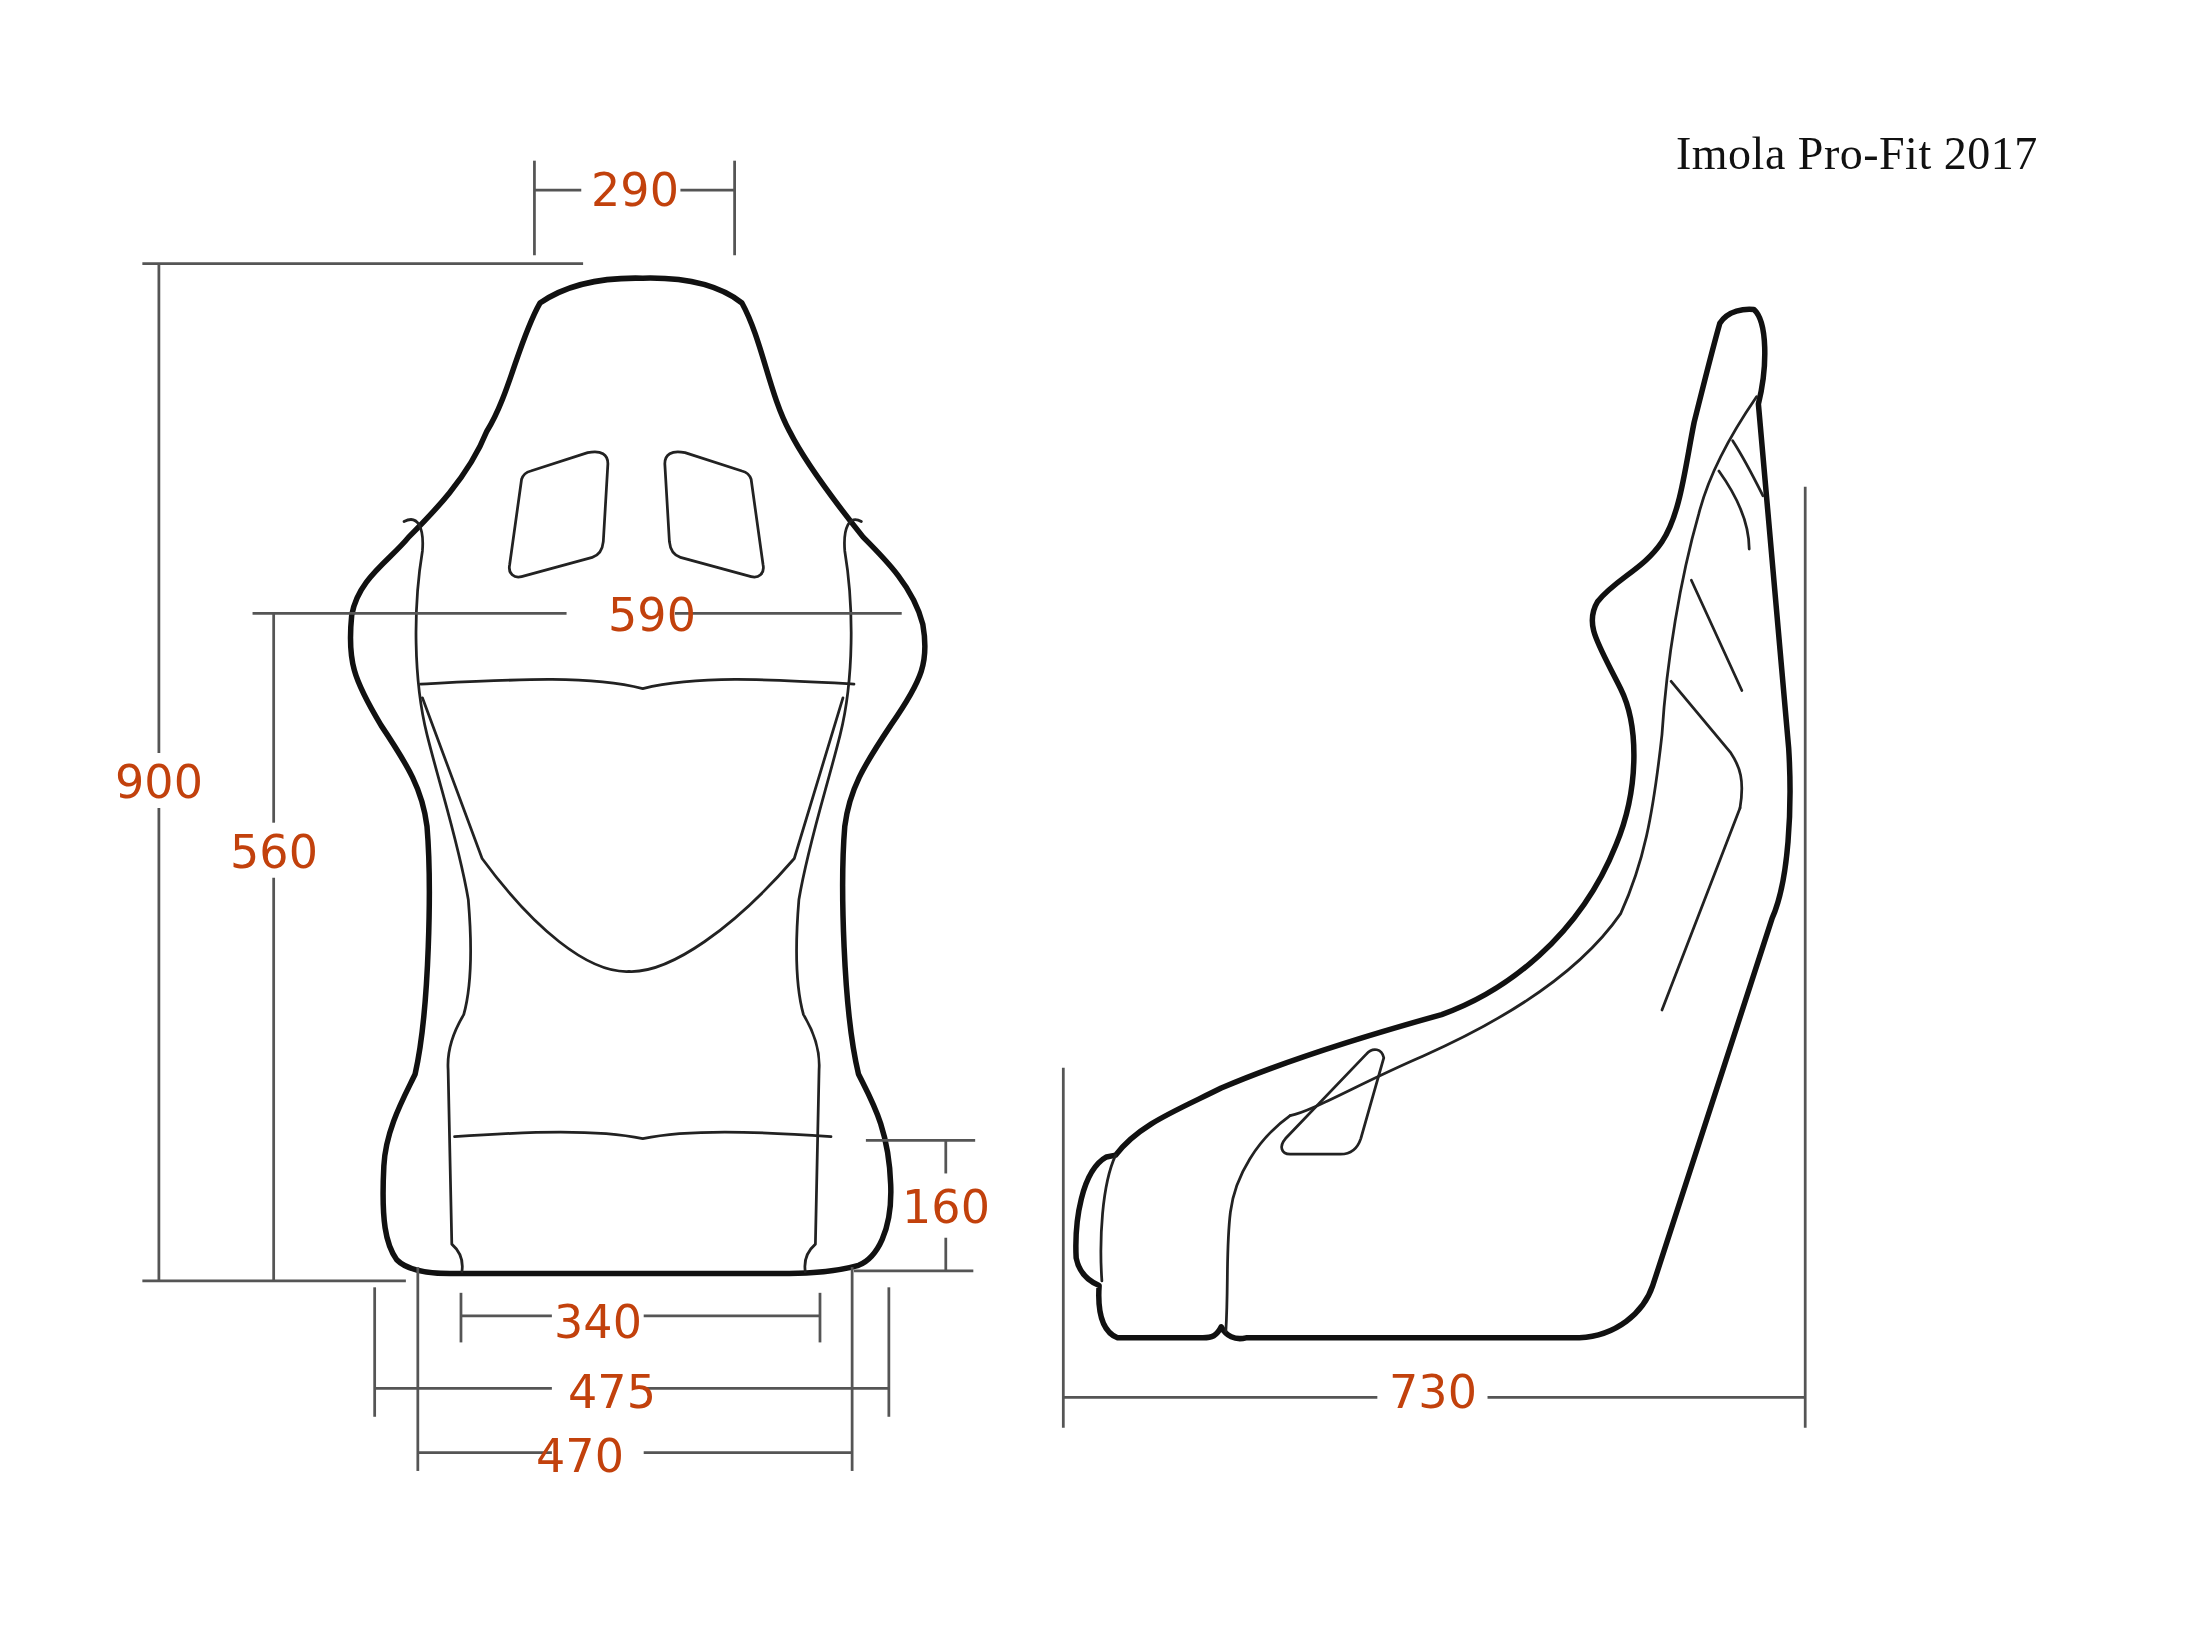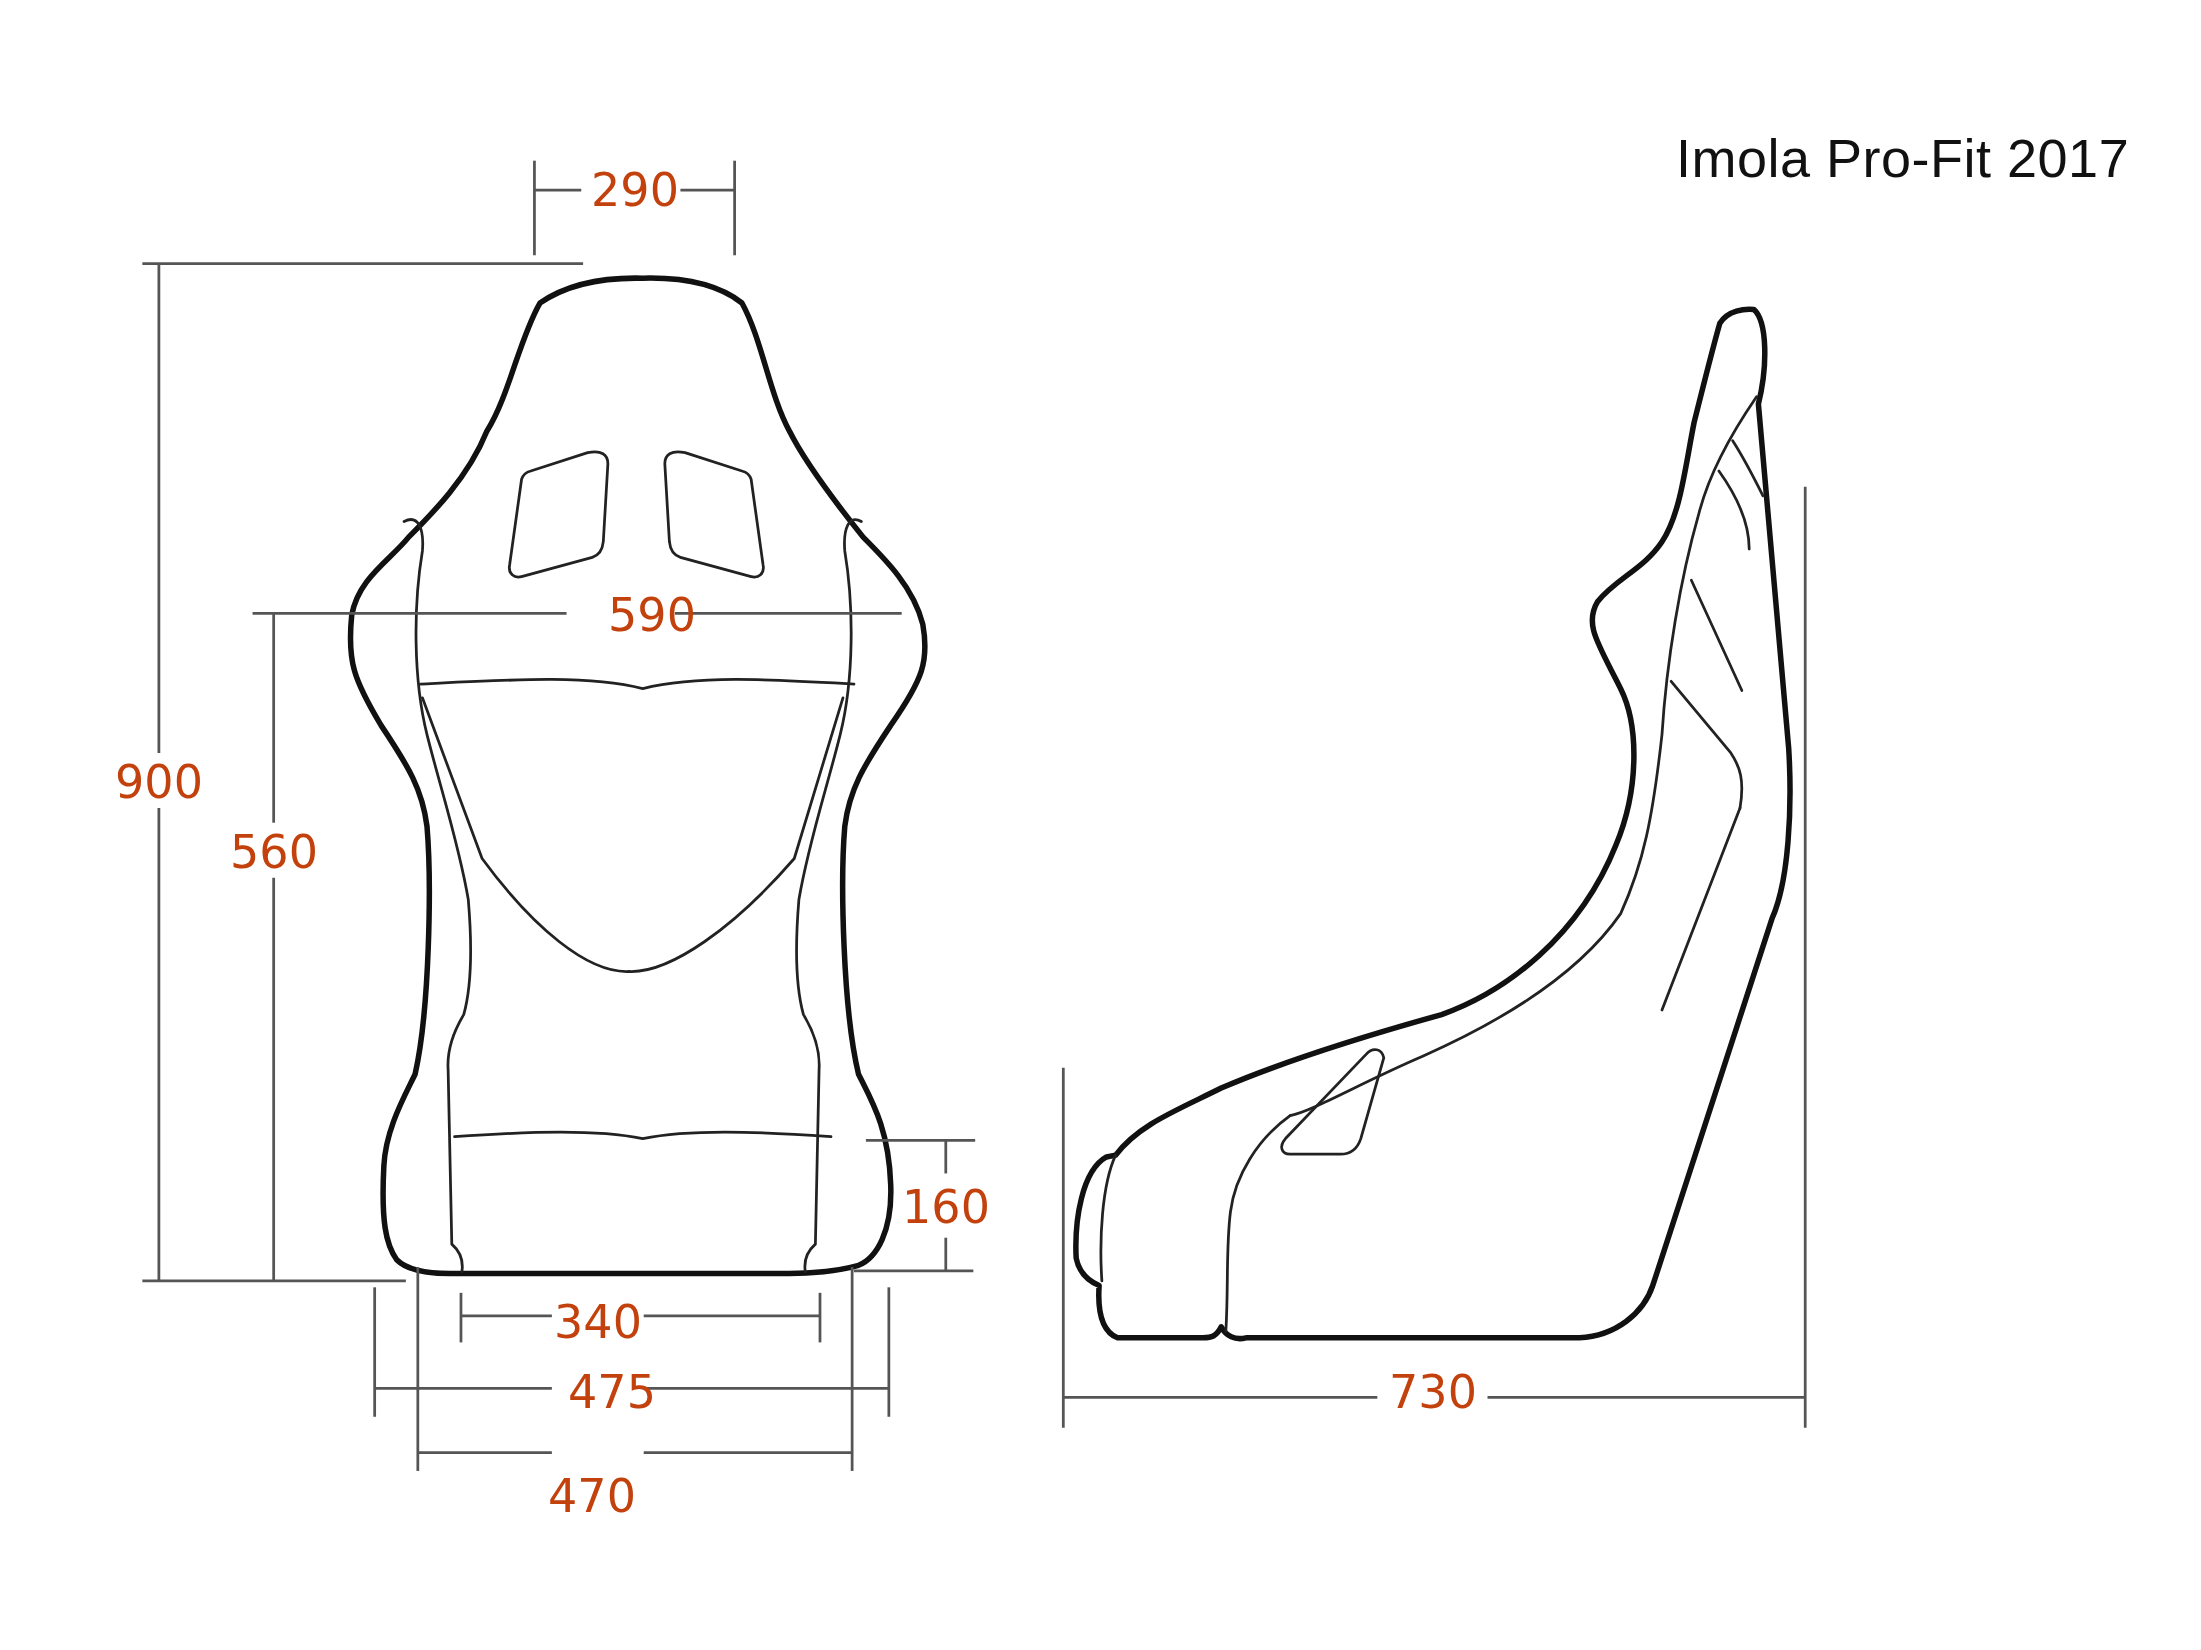--- a/index.html
+++ b/index.html
@@ -1,18 +1,18 @@
 <!DOCTYPE html>
 <html style="font-size:14.7px"><head>
 <meta charset="utf-8">
 <style>
   html, body { margin: 0; padding: 0; background: #ffffff; }
   body { width: 2201px; height: 1650px; position: relative; overflow: hidden; }
   svg { position: absolute; left: 0; top: 0; }
-  .title { position: absolute; left: 1676px; top: 127px; font-family: Liberation Sans, sans-serif; font-size: 54px; color: #111; white-space: nowrap; letter-spacing: 0.5px; }
+  .title { position: absolute; left: 1676px; top: 127px; font-family: Liberation Serif, serif; font-size: 46px; color: #111; white-space: nowrap; letter-spacing: 0.5px; }
   .dim { position: absolute; font-family: "DejaVu Sans", sans-serif; font-size: 46px; color: #c2410c; white-space: nowrap; transform: translate(-50%, -50%); background: transparent; line-height: 1; }
   .outline { fill: none; stroke: #111; stroke-width: 6; stroke-linejoin: round; stroke-linecap: round; }
   .inner { fill: none; stroke: #222; stroke-width: 3; stroke-linejoin: round; stroke-linecap: round; }
   .dline { stroke: #555; stroke-width: 3; fill: none; }
 </style>
 </head>
 <body>
 
 <div class="title">Imola Pro-Fit 2017</div>
 
@@ -170,15 +170,15 @@
   </g>
 </svg>
 
 <div class="dim" style="left:635px; top:190px;">290</div>
 <div class="dim" style="left:623px; top:615px;margin-left:29px;">590</div>
 <div class="dim" style="left:159px; top:782px;">900</div>
 <div class="dim" style="left:274px; top:852px;text-align:right;">560</div>
 <div class="dim" style="left:946px; top:1207px;">160</div>
 <div class="dim" style="left:598px; top:1322px;">340</div>
 <div class="dim" style="left:596px; top:1392px;margin-left:16px;">475</div>
-<div class="dim" style="left:592px; top:1456px;margin-top:40px;">470</div>
+<div class="dim" style="left:580px; top:1456px;">470</div>
 <div class="dim" style="left:1433px; top:1392px;">730</div>
 
 
 </body></html>

